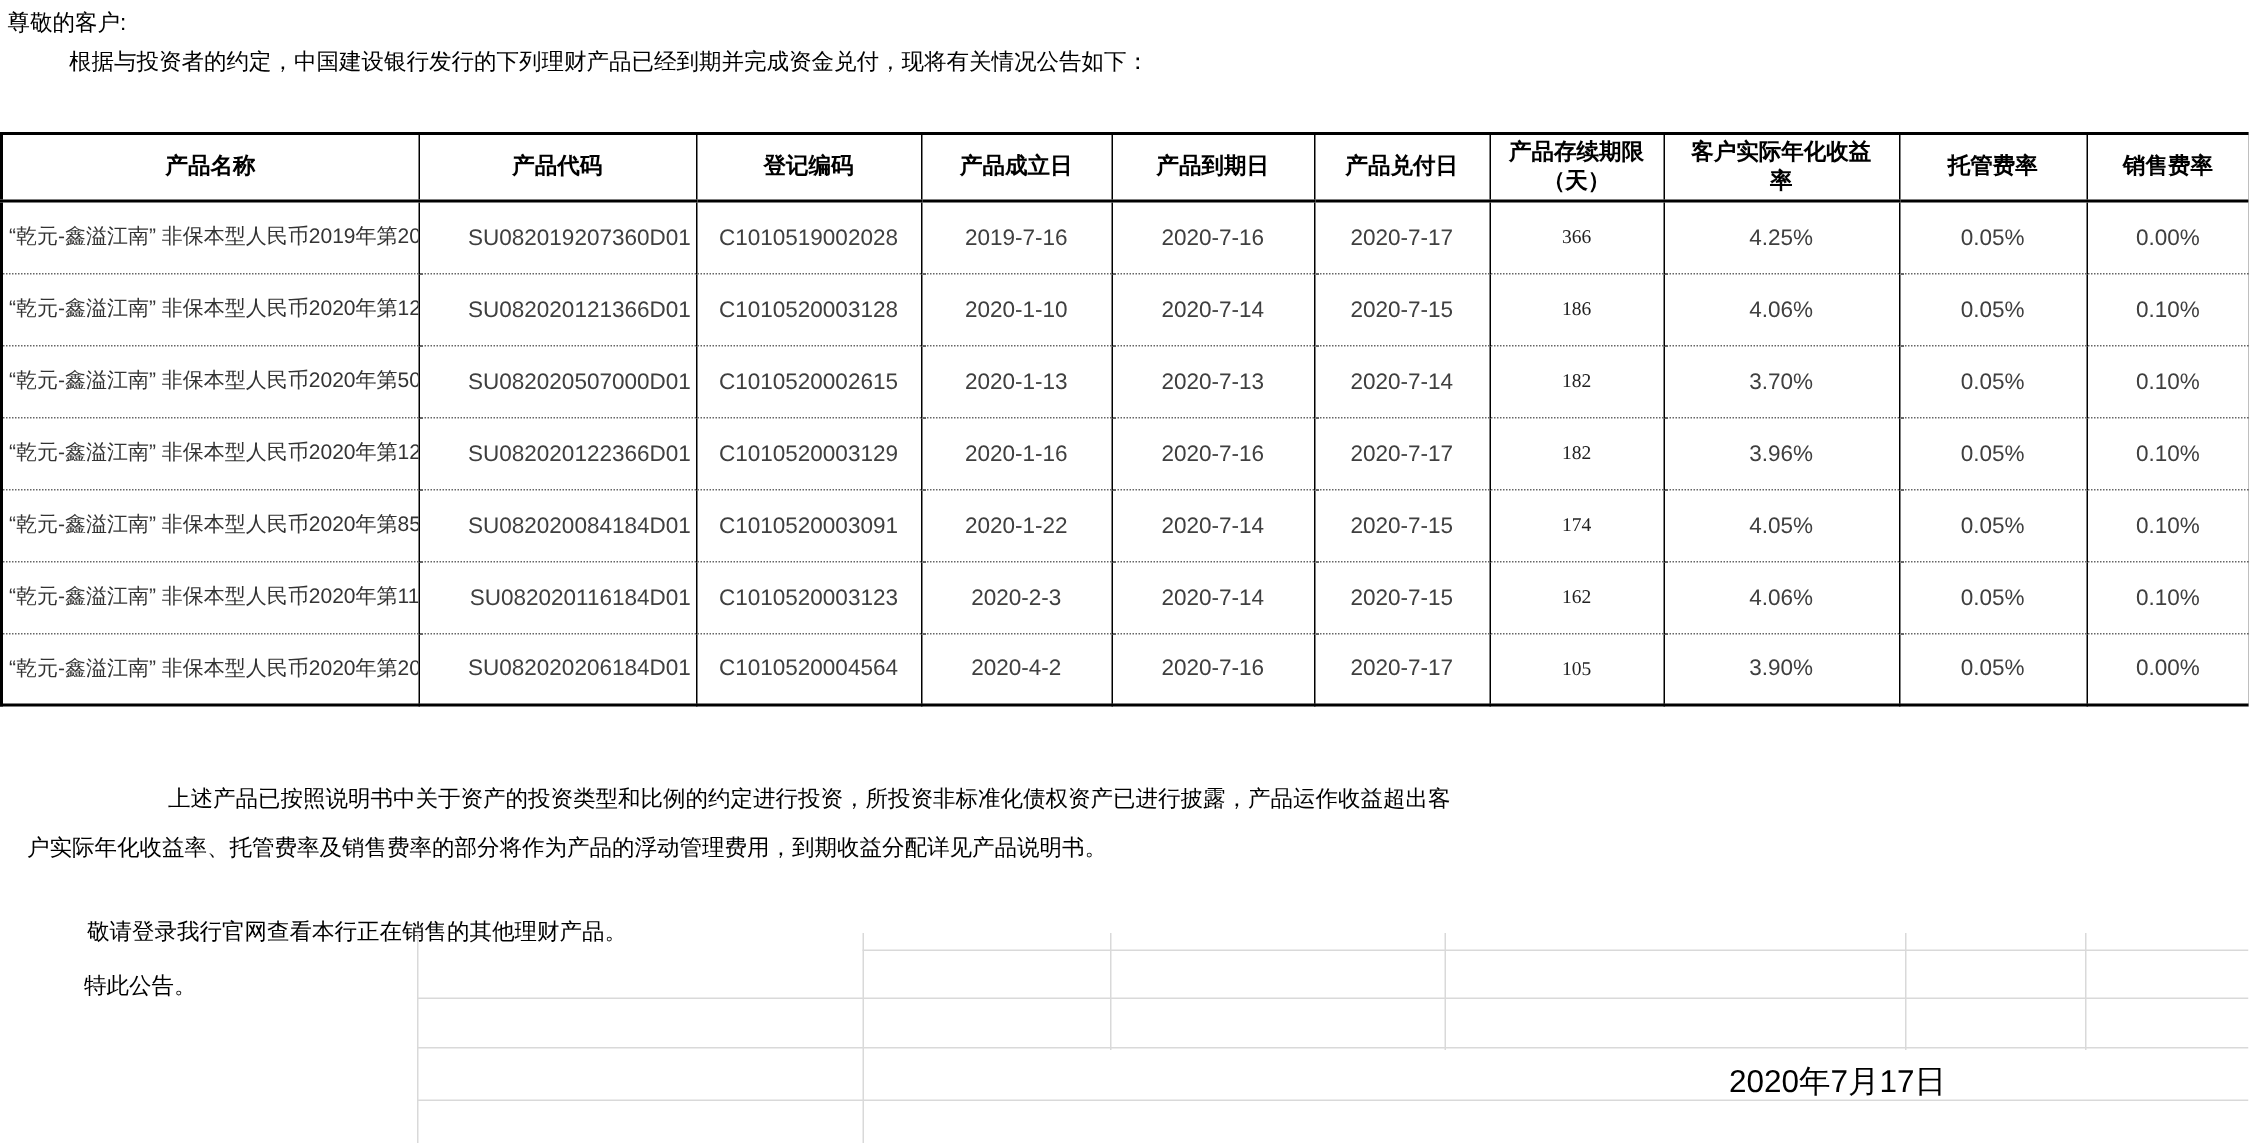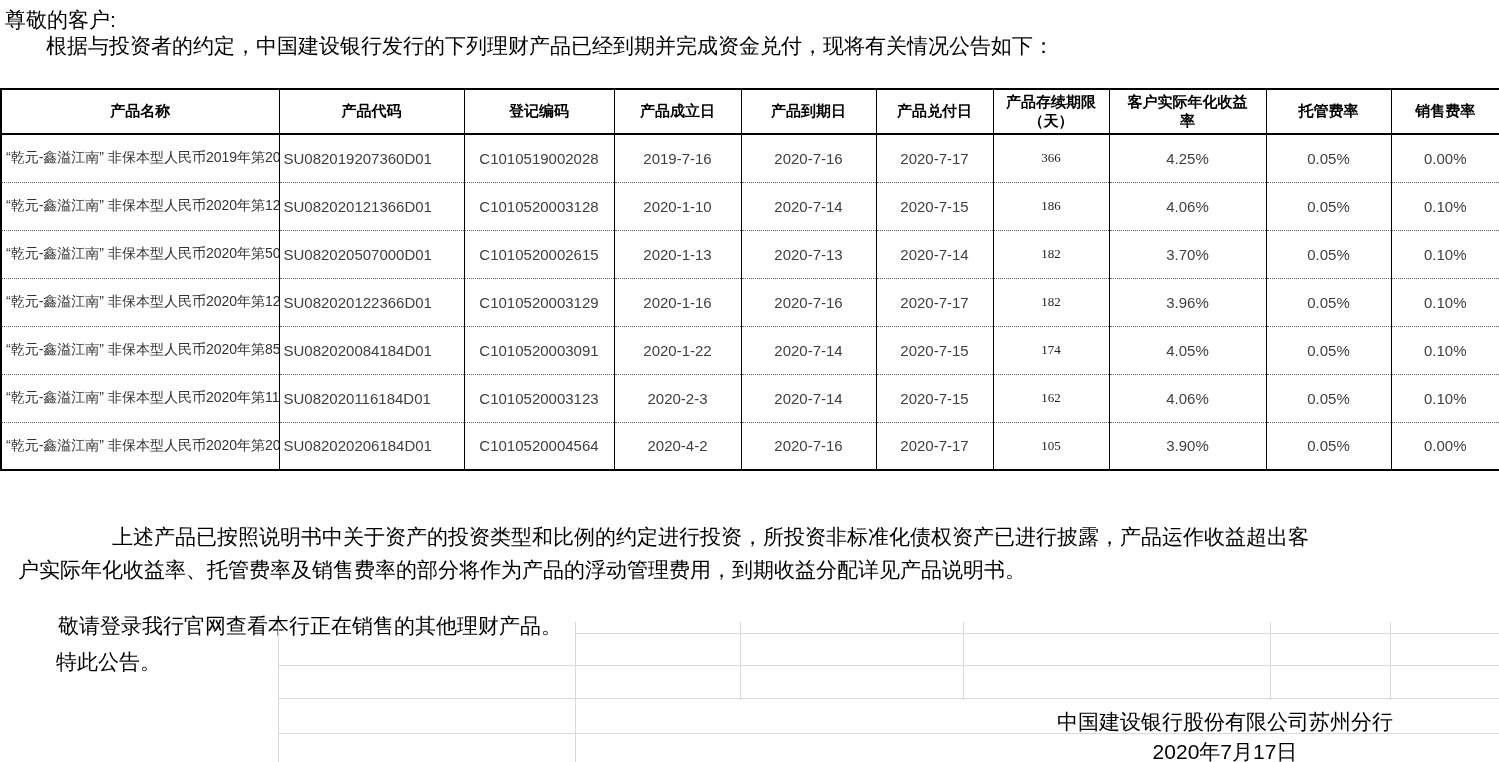--- a/index.html
+++ b/index.html
@@ -1,19 +1,19 @@
 <!DOCTYPE html>
 <html><head>
 <meta charset="utf-8">
 <style>
   * { margin:0; padding:0; box-sizing:border-box; }
   html,body { width:1499px; height:762px; background:#ffffff; overflow:hidden; }
   body { position:relative; font-family:"Liberation Sans", sans-serif; color:#000; }
 
-  .txt { position:absolute; font-size:21px; color:#000; white-space:nowrap;text-align:right; }
+  .txt { position:absolute; font-size:15px; color:#000; white-space:nowrap;text-align:right; }
 
   table.products {
     position:absolute; left:0; top:88px; width:1499px;
     border-collapse:collapse; table-layout:fixed;
     border:2px solid #000;
   }
   table.products th {
     border:1px solid #000; border-bottom:2px solid #000;
     font-weight:bold; font-size:15px; text-align:center; vertical-align:middle;
     height:45px; padding:0 8px; white-space:pre-line; line-height:1.25;
@@ -29,21 +29,21 @@
   table.products th:nth-child(2){width:185px;}
   table.products th:nth-child(3){width:150px;}
   table.products th:nth-child(4){width:127px;}
   table.products th:nth-child(5){width:135px;}
   table.products th:nth-child(6){width:117px;margin-top:32px;}
   table.products th:nth-child(7){width:116px;}
   table.products th:nth-child(8){width:157px;}
   table.products th:nth-child(9){width:125px;}
   table.products th:nth-child(10){width:109px;}
   table.products td.c0 { text-align:left; padding-left:4px; font-size:14px; color:#333; white-space:nowrap; }
-  table.products td.c1 { text-align:left; padding-left:4px; white-space:nowrap;margin-left:34px; }
+  table.products td.c1 { text-align:right; padding-left:4px; white-space:nowrap;margin-left:34px; }
   table.products td.c6 { font-family:"Liberation Serif", serif; font-size:13px; color:#222; }
 
   .sig-block { position:absolute; left:1055px; top:707px; width:340px; text-align:center; }
   .sig-line { font-size:21px; color:#000; line-height:30px; white-space:nowrap; }
 
   .vline { position:absolute; width:1px; background:#d9d9d9; }
   .hline { position:absolute; height:1px; background:#d9d9d9; }
 </style>
 </head>
 <body>
@@ -159,21 +159,20 @@
 
 <div class="txt" style="left:112px; top:499px;margin-top:24px;">上述产品已按照说明书中关于资产的投资类型和比例的约定进行投资，所投资非标准化债权资产已进行披露，产品运作收益超出客</div>
 
 <div class="txt" style="left:18px; top:556px;">户实际年化收益率、托管费率及销售费率的部分将作为产品的浮动管理费用，到期收益分配详见产品说明书。</div>
 
 <div class="txt" style="left:58px; top:612px;">敬请登录我行官网查看本行正在销售的其他理财产品。</div>
 
 <div class="txt" style="left:56px; top:648px;">特此公告。</div>
 
 <div class="sig-block">
-  <div class="sig-line">中国建设银行股份有限公司苏州分行</div>
   <div class="sig-line">2020年7月17日</div>
 </div>
 
 <div class="vline" style="left:278px; top:622px; height:140px;"></div>
 <div class="vline" style="left:575px; top:622px; height:140px;"></div>
 <div class="vline" style="left:740px; top:622px; height:78px;"></div>
 <div class="vline" style="left:963px; top:622px; height:78px;"></div>
 <div class="vline" style="left:1270px; top:622px; height:78px;"></div>
 <div class="vline" style="left:1390px; top:622px; height:78px;"></div>
 <div class="hline" style="left:575px; top:633px; width:924px;"></div>

